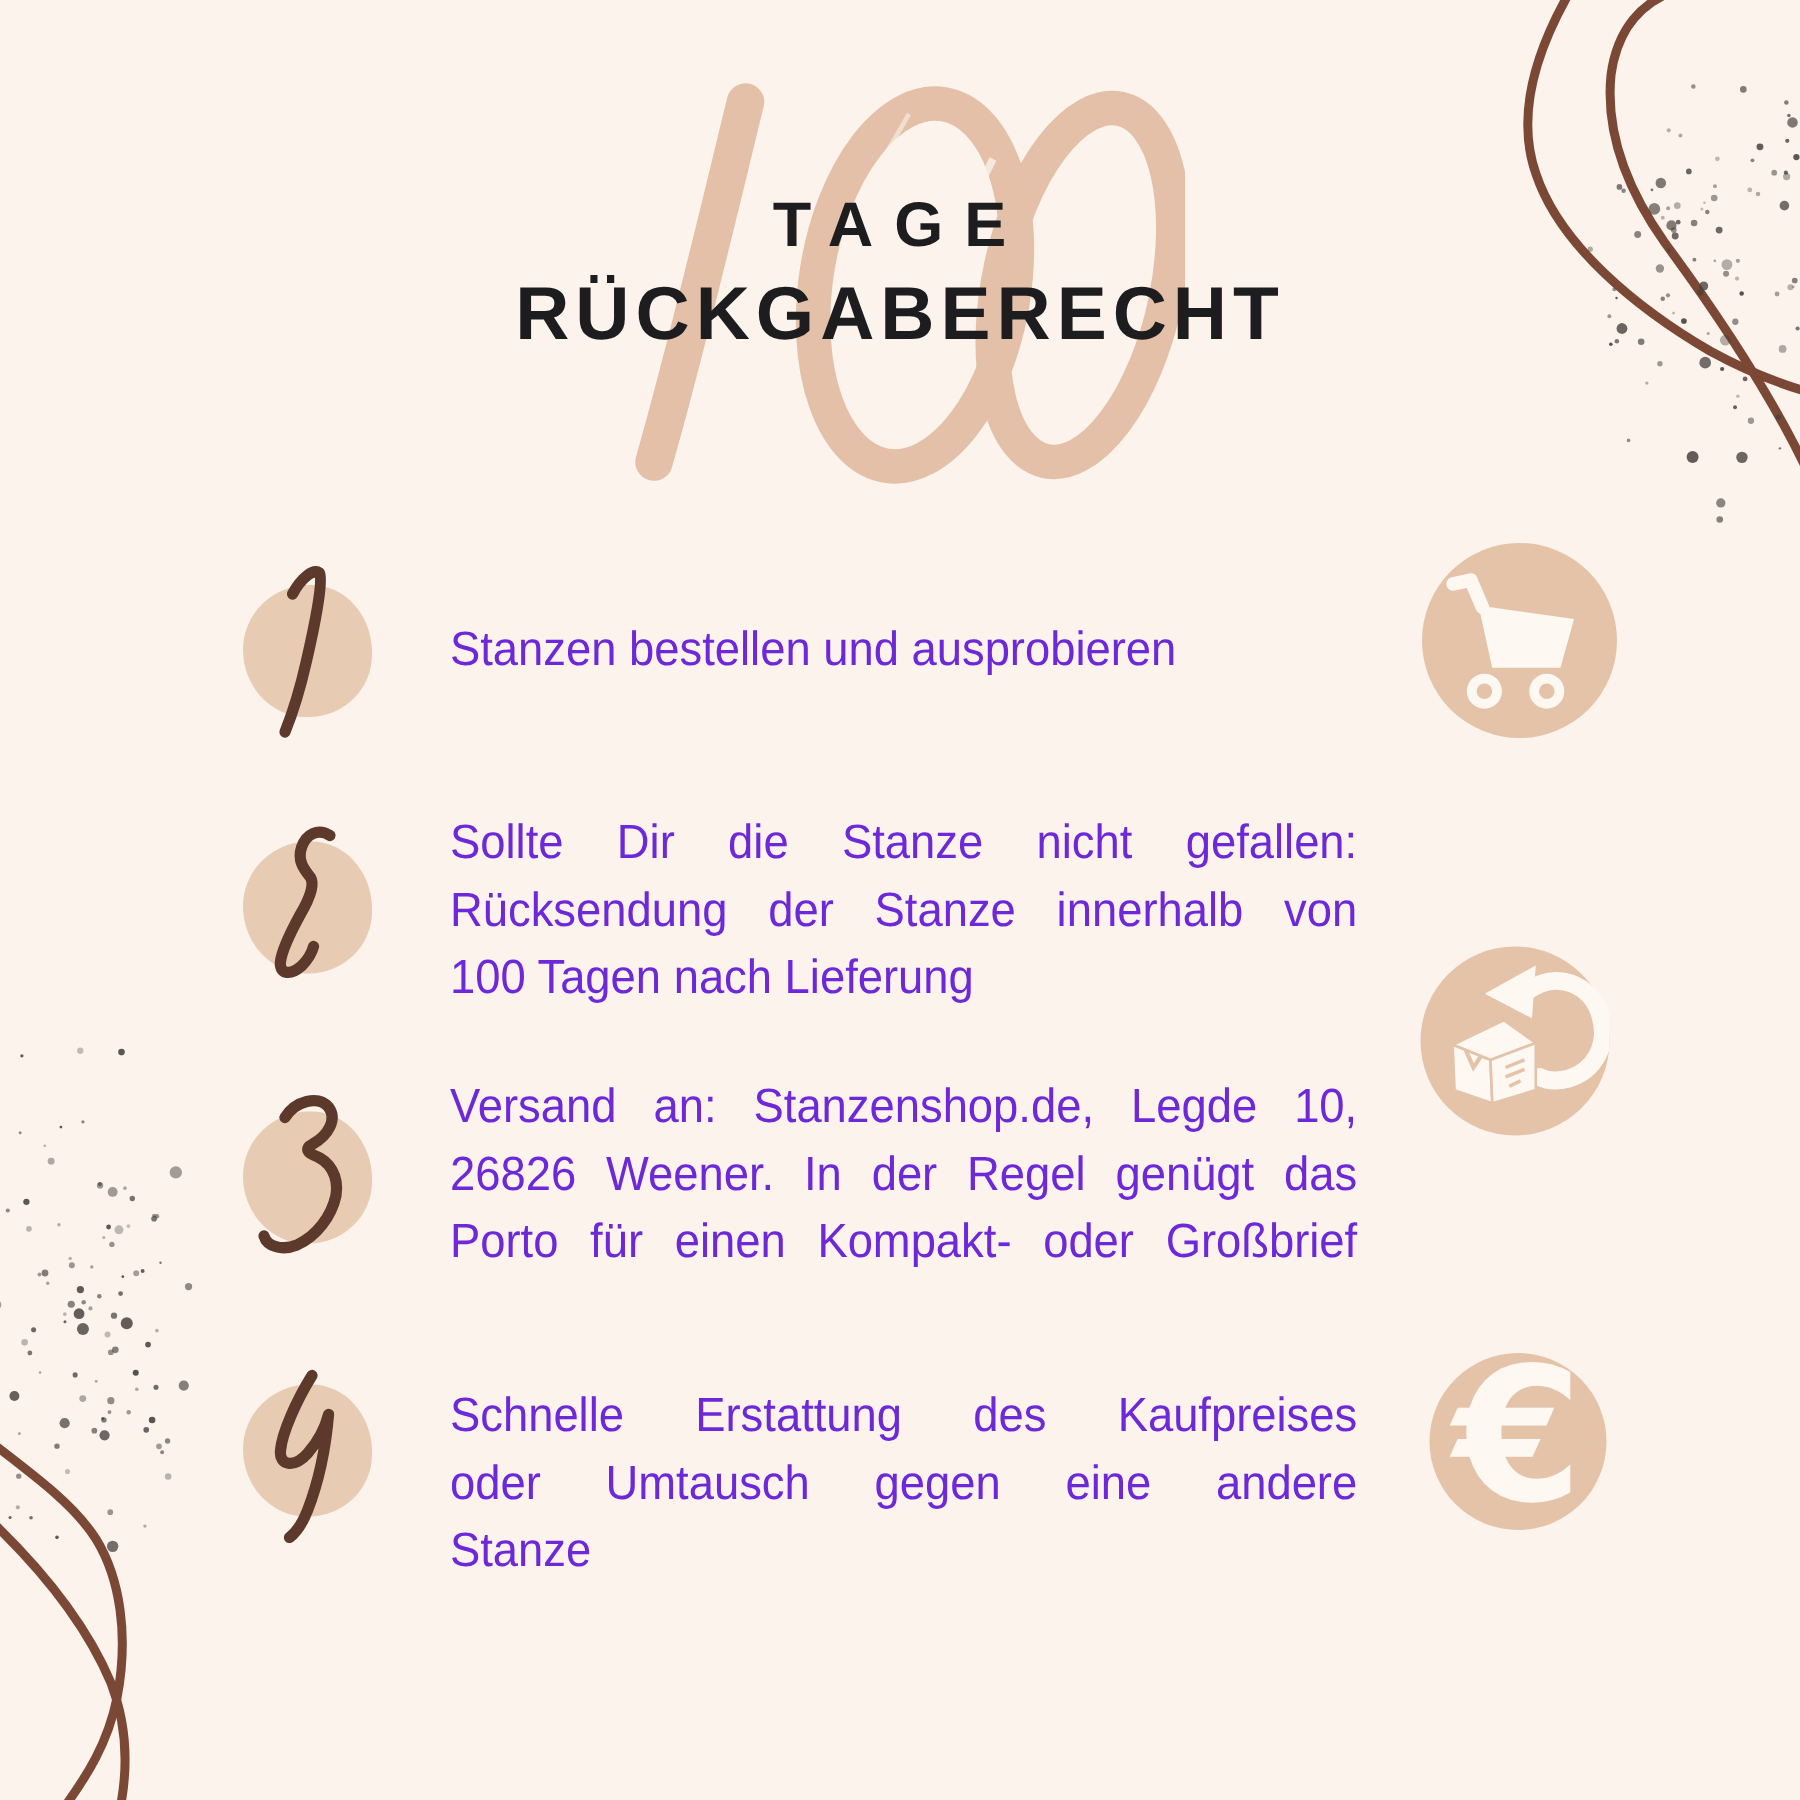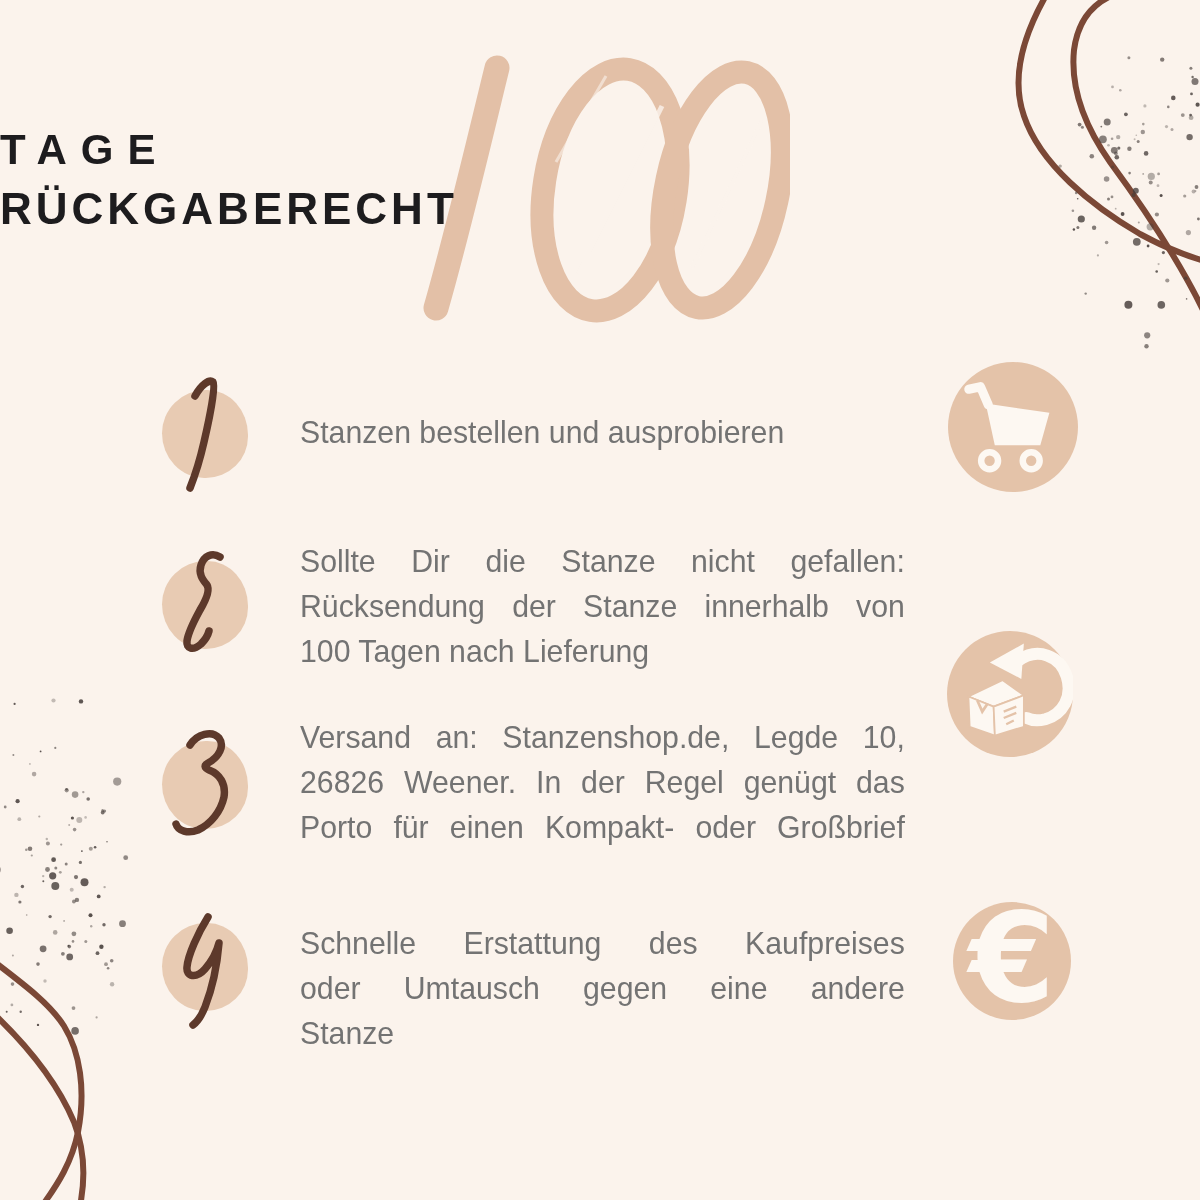--- a/index.html
+++ b/index.html
@@ -3,27 +3,27 @@
 <meta charset="utf-8">
 <style>
   html,body{margin:0;padding:0;}
   .canvas{
     position:relative;width:1200px;height:1200px;overflow:hidden;
     background:#fbf3ec;font-family:"Liberation Sans",sans-serif;
   }
   svg{display:block;}
   .decor{position:absolute;left:0;top:0;z-index:0;}
   .watermark{position:absolute;left:410px;top:42px;z-index:1;}
-  .title{position:absolute;left:0;right:0;top:120px;z-index:2;text-align:left;color:#1d1c1e;}
+  .title{position:absolute;left:0;right:0;top:120px;z-index:2;text-align:center;color:#1d1c1e;}
   .title .t1{font-size:42px;font-weight:bold;letter-spacing:14px;line-height:60px;}
-  .title .t2{font-size:44px;font-weight:bold;letter-spacing:4px;line-height:58px;}
+  .title .t2{font-size:50px;font-weight:bold;letter-spacing:4px;line-height:58px;}
   .ncircle{position:absolute;width:86px;height:88px;background:#e8cbb3;z-index:1;
     border-radius:52% 48% 50% 50% / 50% 52% 48% 52%;}
   .digit{position:absolute;z-index:2;}
-  .stext{position:absolute;left:300px;z-index:2;color:#737373;}
+  .stext{position:absolute;left:300px;z-index:2;color:#6d28d9;}
   .stext .line{width:640px;font-size:32px;line-height:45px;
     transform:scaleX(.945);transform-origin:left top;white-space:nowrap;}
   .stext .line.just{white-space:normal;text-align:justify;text-align-last:justify;}
   .icircle{position:absolute;background:#e4c3a9;border-radius:50%;z-index:1;
     display:flex;align-items:center;justify-content:center;}
   .icircle.cart{left:948px;top:362px;width:130px;height:130px;}
   .icircle.ret{left:947px;top:631px;width:126px;height:126px;}
   .icircle.euro{left:953px;top:902px;width:118px;height:118px;}
   .euro-glyph{font-family:"DejaVu Sans","Liberation Sans",sans-serif;font-weight:bold;
     font-size:124px;line-height:1;color:#fdf8f2;margin-top:-6px;}

